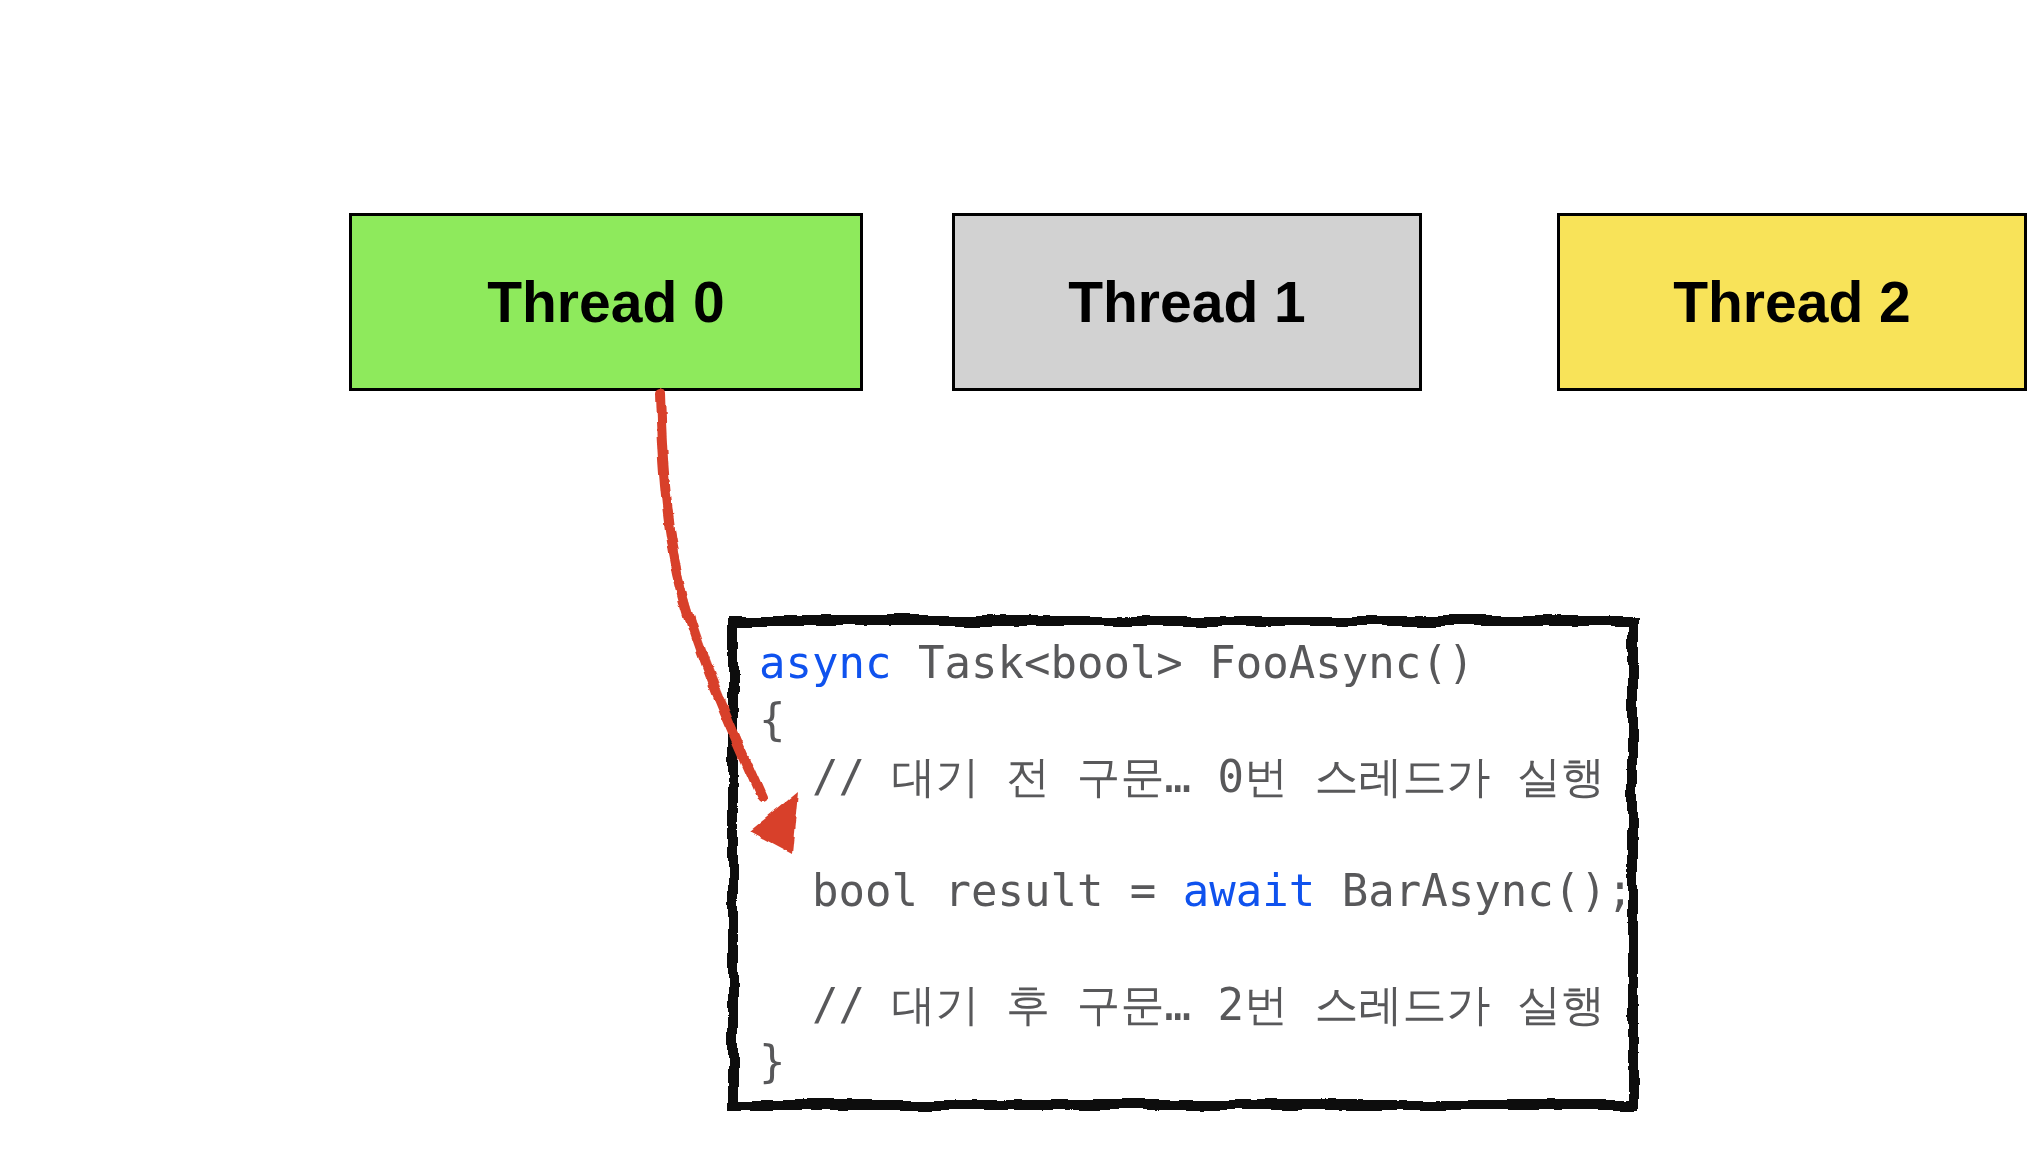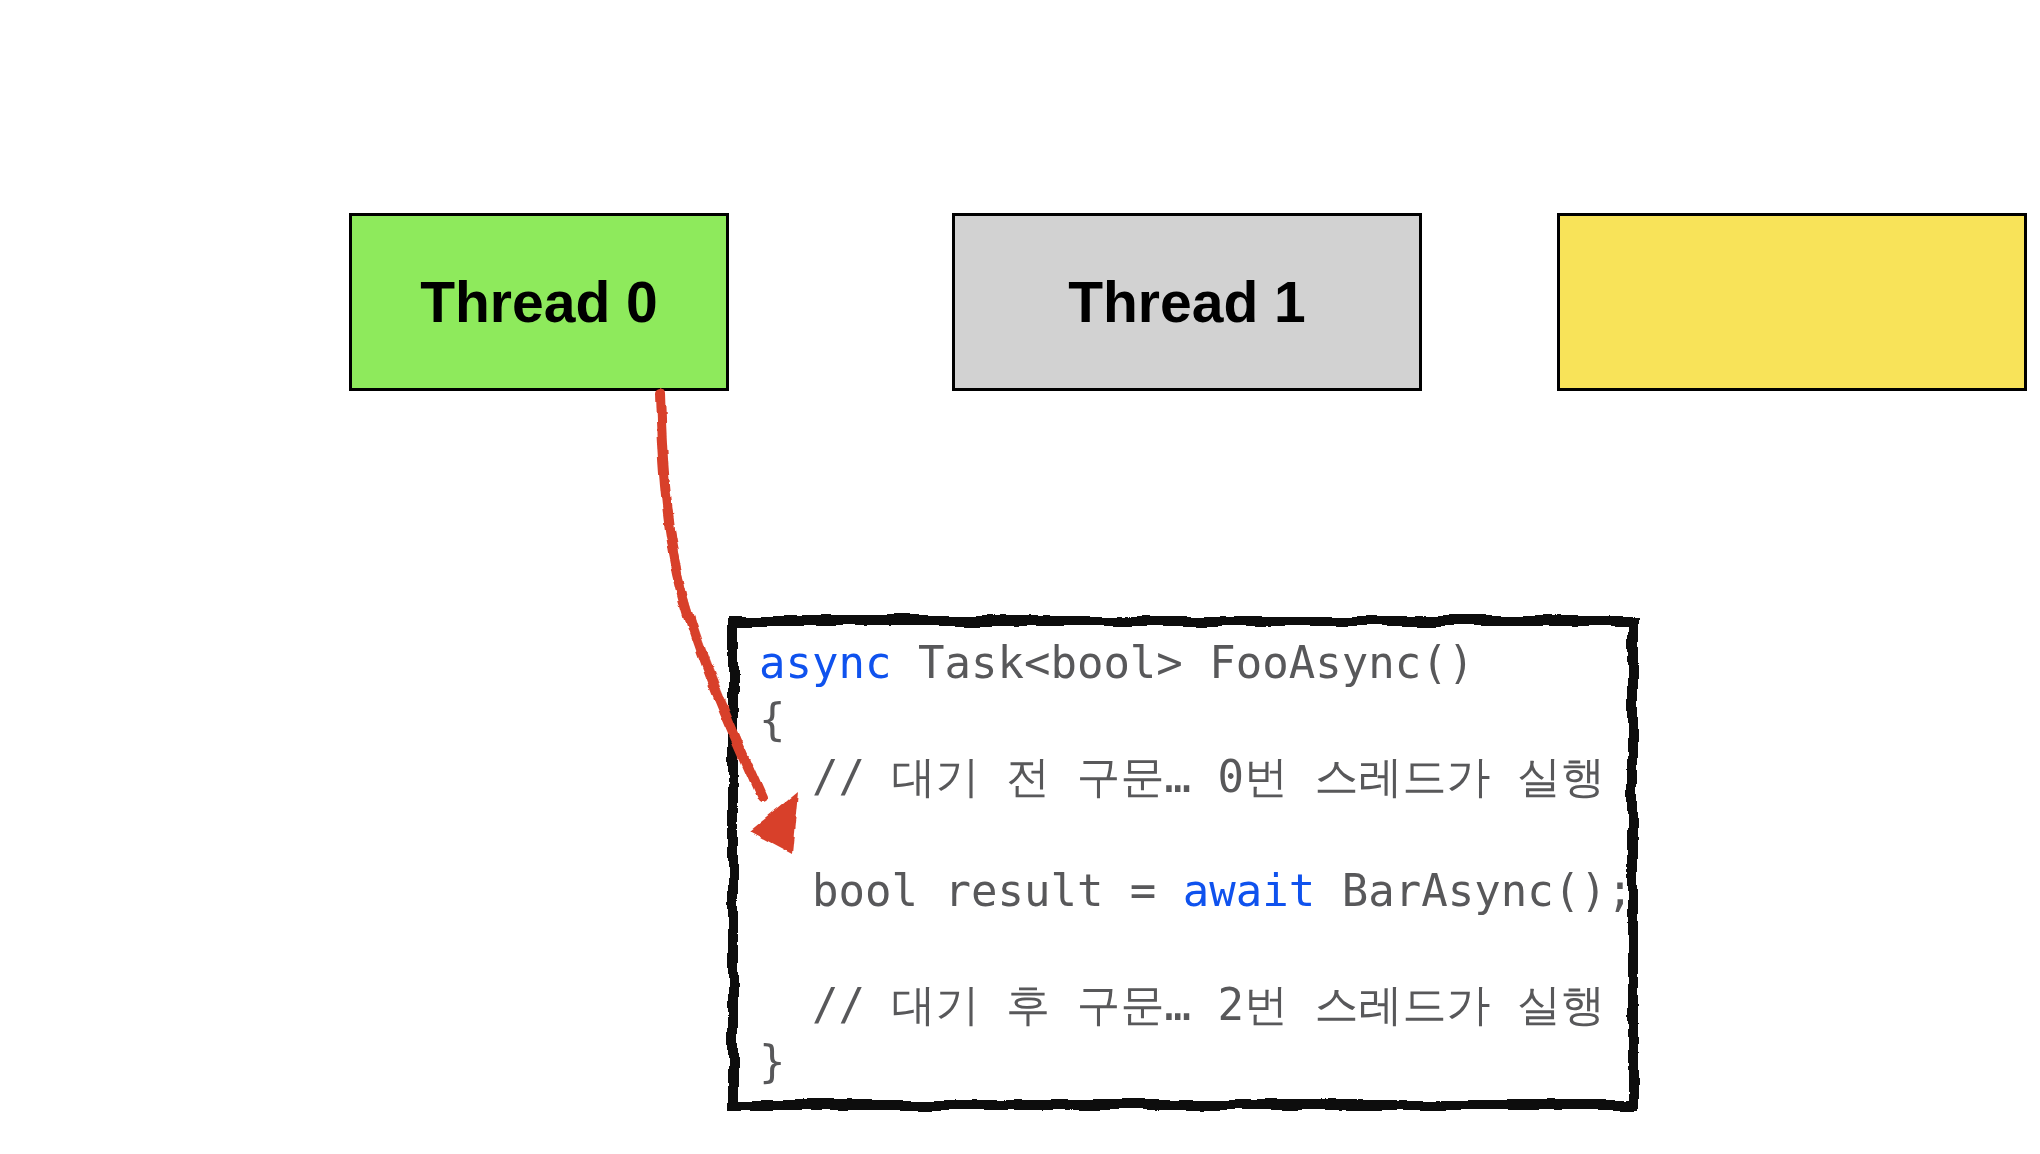--- a/index.html
+++ b/index.html
@@ -26,21 +26,21 @@
     flex-direction: column;
     justify-content: center;
     align-items: center;
     text-align: center;
     font-weight: bold;
     font-size: 57px;
     line-height: 80px;
     color: #000000;
     white-space: nowrap;
   }
-  #thread-box-0 { left: 349px;  width: 380px; }
+  #thread-box-0 { left: 349px;  width: 514px; }
   #thread-box-1 { left: 952px;  width: 470px; }
   #thread-box-2 { left: 1557px; width: 470px; }
 
   
   #sketch-layer {
     position: absolute;
     left: 0; top: 0;
     width: 2040px;
     height: 1154px;
     z-index: 2;
@@ -67,20 +67,21 @@
 
 <div class="thread-box" id="thread-box-0" style="background: rgb(142, 234, 92);">
   <div>Thread 0</div>
 </div>
 
 <div class="thread-box" id="thread-box-1" style="background: rgb(210, 210, 210); text-align: center;">
   <div>Thread 1</div>
 </div>
 
 <div class="thread-box" id="thread-box-2" style="background: rgb(248, 227, 89);">
+  <div>Thread 2</div>
 </div>
 
 <svg id="sketch-layer" viewBox="0 0 2040 1154" xmlns="http://www.w3.org/2000/svg">
   <defs>
     <filter id="roughen" x="-10%" y="-10%" width="120%" height="120%">
       <feTurbulence type="fractalNoise" baseFrequency="0.018 0.035" numOctaves="4" seed="7" result="noise"></feTurbulence>
       <feDisplacementMap in="SourceGraphic" in2="noise" scale="8" xChannelSelector="R" yChannelSelector="G"></feDisplacementMap>
     </filter>
   </defs>
 

